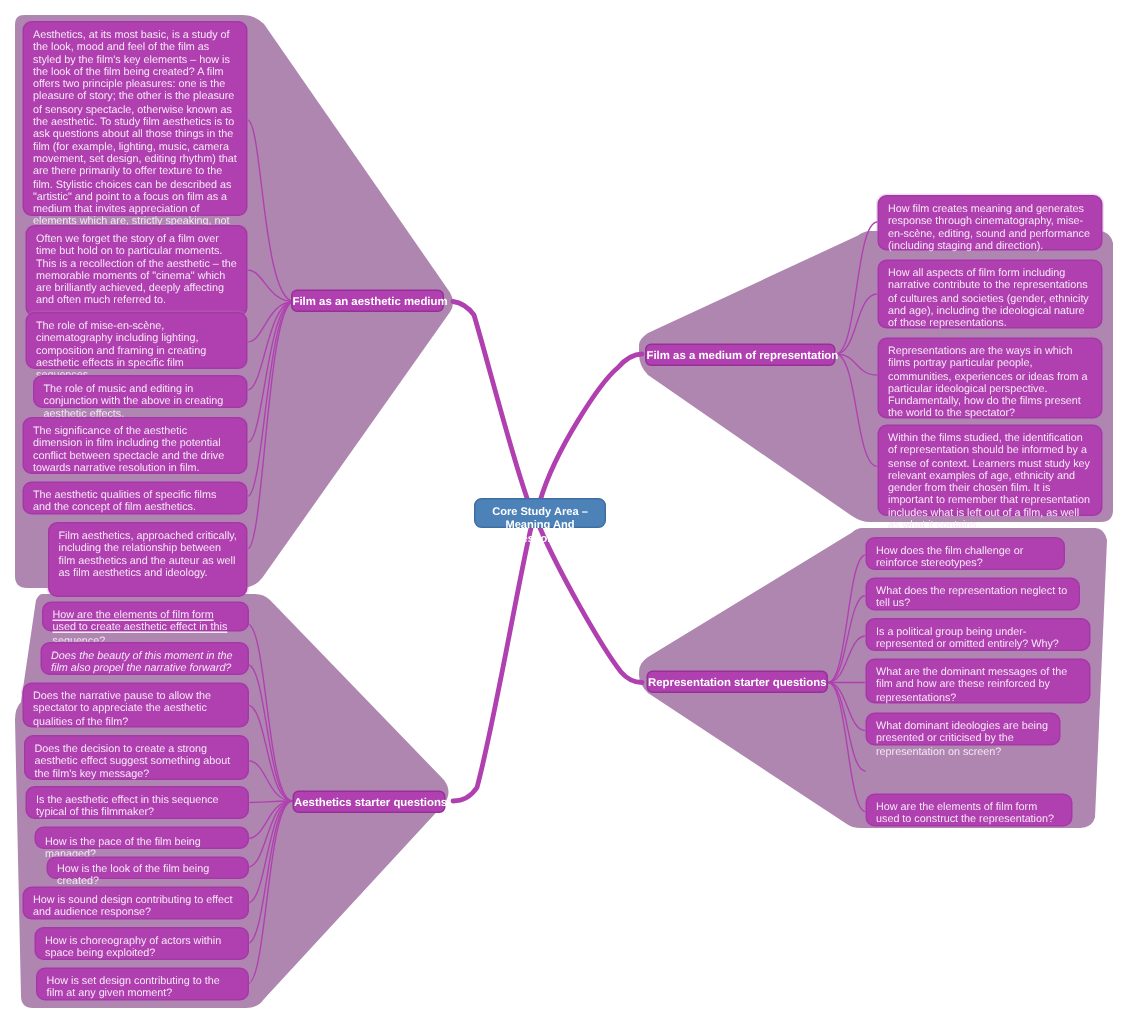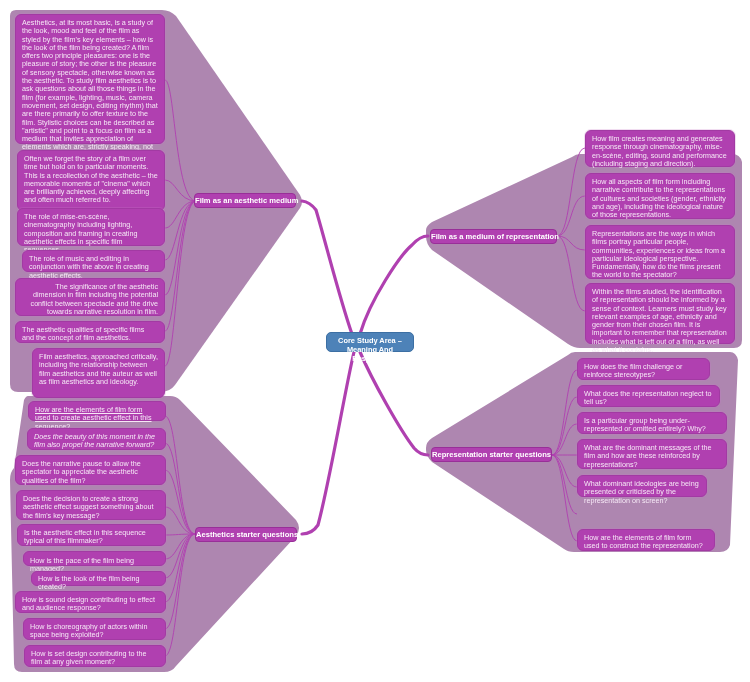--- a/index.html
+++ b/index.html
@@ -11,21 +11,21 @@
           border:1px solid #a23aa3; border-radius:6px; color:#f6e8f6;
           font-size:7.2px; line-height:8.3px; padding:4px 6px;
           box-shadow:0 0 0 1px rgba(200,120,200,0.25); }
   .branch { position:absolute; box-sizing:border-box; background:#b040b0;
             border:1px solid #982f98; border-radius:4px; color:#ffffff;
             font-size:7.6px; font-weight:bold; text-align:center;
             line-height:13px; height:15px; white-space:nowrap; }
   .root { position:absolute; box-sizing:border-box; background:#4d82b8;
           border:1px solid #3c6fa3; border-radius:5px; color:#ffffff;
           font-size:7.4px; font-weight:bold; text-align:center;
-          line-height:9px; padding:3px 4px;margin-left:10px; }
+          line-height:9px; padding:3px 4px; }
 </style>
 </head>
 <body>
 
 <div id="canvas">
 
   <svg class="bg" viewBox="0 0 750 682">
 
     <path d="M16,10 L162,10 Q170,10 176,16 L300,195 Q304,202 300,208 L175,385 Q170,392 160,392 L18,392 Q10,392 10,384 L10,16 Q10,10 16,10 Z" fill="#ae86b0"></path>
 
@@ -91,21 +91,21 @@
     <span>Film as an aesthetic medium</span>
   </div>
   <div class="node" style="left:15px;top:14px;width:150px;height:130px;">
     <span>Aesthetics, at its most basic, is a study of the look, mood and feel of the film as styled by the film's key elements – how is the look of the film being created? A film offers two principle pleasures: one is the pleasure of story; the other is the pleasure of sensory spectacle, otherwise known as the aesthetic. To study film aesthetics is to ask questions about all those things in the film (for example, lighting, music, camera movement, set design, editing rhythm) that are there primarily to offer texture to the film. Stylistic choices can be described as "artistic" and point to a focus on film as a medium that invites appreciation of elements which are, strictly speaking, not essential for the telling of the film's story.</span></div>
   <div class="node" style="left:17px;top:150px;width:148px;height:61px;">
     <span>Often we forget the story of a film over time but hold on to particular moments. This is a recollection of the aesthetic – the memorable moments of "cinema" which are brilliantly achieved, deeply affecting and often much referred to.</span></div>
   <div class="node" style="left:17px;top:208px;width:148px;height:38px;">
     <span>The role of mise-en-scène, cinematography including lighting, composition and framing in creating aesthetic effects in specific film sequences.</span></div>
   <div class="node" style="left:22px;top:250px;width:143px;height:22px;">
     <span>The role of music and editing in conjunction with the above in creating aesthetic effects.</span></div>
-  <div class="node" style="left:15px;top:278px;width:150px;height:38px;text-align:right;">
+  <div class="node" style="left:15px;top:278px;width:150px;height:38px;">
     <span>The significance of the aesthetic dimension in film including the potential conflict between spectacle and the drive towards narrative resolution in film.</span></div>
   <div class="node" style="left:15px;top:321px;width:150px;height:22px;">
     <span>The aesthetic qualities of specific films and the concept of film aesthetics.</span></div>
   <div class="node" style="left:32px;top:348px;width:133px;height:50px;">
     <span>Film aesthetics, approached critically, including the relationship between film aesthetics and the auteur as well as film aesthetics and ideology.</span></div>
 
   <div class="branch" style="left:430px;top:229px;width:127px;">
     <span>Film as a medium of representation</span>
   </div>
   <div class="node" style="left:585px;top:130px;width:150px;height:37px;">
@@ -142,21 +142,21 @@
     <span>How is set design contributing to the film at any given moment?</span></div>
 
   <div class="branch" style="left:431px;top:447px;width:121px;">
     <span>Representation starter questions</span>
   </div>
   <div class="node" style="left:577px;top:358px;width:133px;height:22px;">
     <span>How does the film challenge or reinforce stereotypes?</span></div>
   <div class="node" style="left:577px;top:385px;width:143px;height:22px;">
     <span>What does the representation neglect to tell us?</span></div>
   <div class="node" style="left:577px;top:412px;width:150px;height:22px;">
-    <span>Is a particular group being under-represented or omitted entirely? Why?</span></div>
+    <span>Is a political group being under-represented or omitted entirely? Why?</span></div>
   <div class="node" style="left:577px;top:439px;width:150px;height:30px;">
     <span>What are the dominant messages of the film and how are these reinforced by representations?</span></div>
   <div class="node" style="left:577px;top:475px;width:130px;height:22px;">
     <span>What dominant ideologies are being presented or criticised by the representation on screen?</span></div>
   <div class="node" style="left:577px;top:529px;width:138px;height:22px;">
     <span>How are the elements of film form used to construct the representation?</span></div>
 
 </div>
 
 </body></html>

